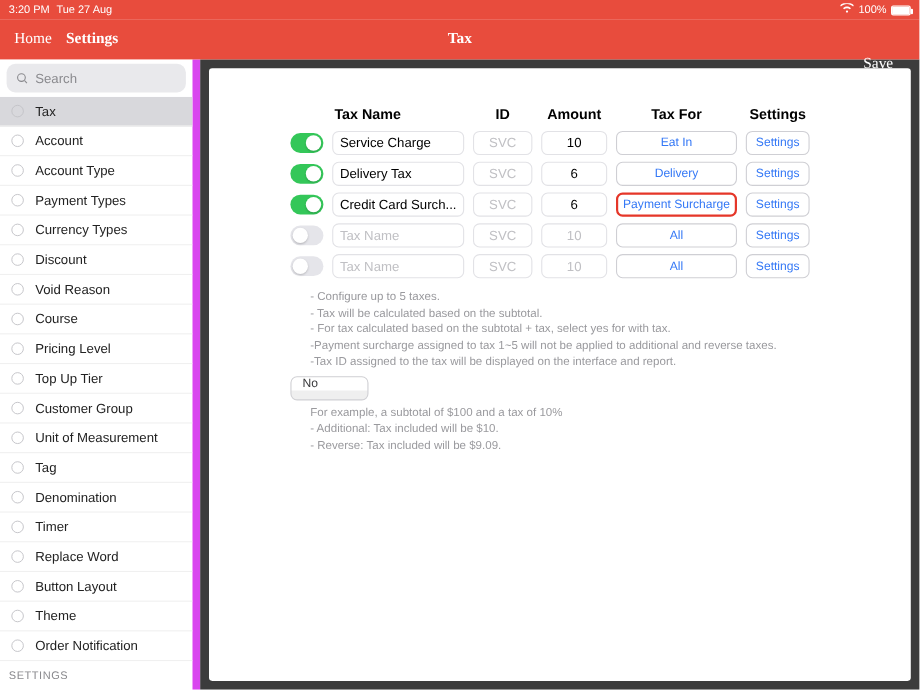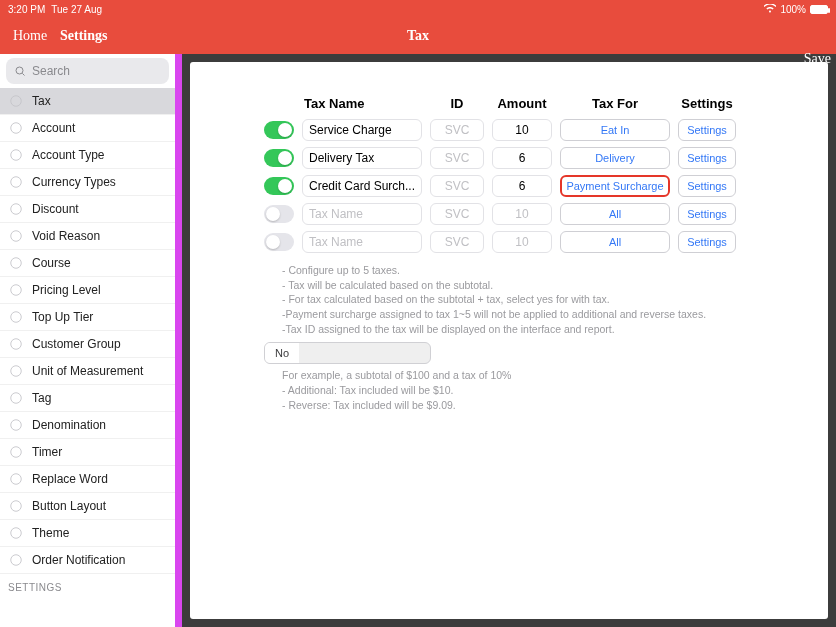--- a/index.html
+++ b/index.html
@@ -9,21 +9,21 @@
   .statusbar .left { display: flex; gap: 6px; }
   .statusbar .right { display: flex; align-items: center; gap: 4px; }
   .battery { display:inline-block; width:18px; height:9px; border:1px solid #fff; border-radius:2px; position:relative; }
   .battery::after { content:""; position:absolute; right:-3px; top:2px; width:2px; height:5px; background:#fff; border-radius:1px;}
   .battery i { display:block; height:100%; width:100%; background:#fff; }
   
   .header { background: #E84C3D; height: 36px; display:flex; align-items:center; color:#fff; font-size:14px; position:relative;font-family:Liberation Serif, serif; }
   .header .home { width: 60px; text-align:center; }
   .header .settings-title { font-weight:600; }
   .header .center { position:absolute; left:50%; transform:translateX(-50%); font-weight:600;}
-  .header .save { position:absolute; right:5px;margin-top:45px; }
+  .header .save { position:absolute; right:24px;margin-top:45px; }
   
   .app-body { display:flex; height: calc(627px - 54px); }
   .sidebar { width: 182px; background:#fff; border-right:7px solid #d946ef; display:flex; flex-direction:column; }
   .search { margin:4px 6px; background:#e9e9ec; border-radius:8px; height:26px; display:flex; align-items:center; padding:0 8px; color:#8a8a8e; font-size:12px; gap:6px;}
   .search svg { flex:0 0 auto; }
   .sidelist { flex:1; overflow-y:auto; }
   .sideitem { height:27px; display:flex; align-items:center; gap:8px; padding:0 8px; border-bottom:1px solid #f0f0f0; font-size:12px; color:#222; }
   .sideitem.active { background:#d8d8dc; }
   .sideitem .icon { width:16px; height:16px; display:flex; align-items:center; justify-content:center; color:#bfbfc4;}
   .section-header { font-size:10px; color:#8a8a8e; padding:8px 8px 4px; letter-spacing:.5px;}
@@ -46,21 +46,21 @@
   .cell-amt.dim { color:#c0c0c4;}
   .btn { height:22px; border:1px solid #cfcfd4; border-radius:6px; font-size:11px; color:#3478F6; display:flex; align-items:center; justify-content:center; background:#fff; }
   .btn.highlight { border:2px solid #E53629; }
   .notes { margin:10px 0 6px 78px; font-size:10.5px; color:#9a9a9e; line-height:1.4; }
   .includes-row { display:flex; align-items:center; justify-content:space-between; margin:2px 0 4px 60px; }
   .includes-row .label { font-size:13px; font-weight:700; padding-left:18px;}
   .seg { display:flex; border:1px solid #d0d0d4; border-radius:6px; overflow:hidden; font-size:11px; height:22px;}
   .seg div { padding:0 10px; display:flex; align-items:center; color:#3b3b3d; }
   .seg div + div { border-left:1px solid #d0d0d4;margin-top:48px; }
   .seg .sel { background:#fff; font-weight:500; }
-  .seg { background:#efefef; }
+  .seg { background:#efefef;flex-direction:column; }
   .example { margin:4px 0 0 78px; font-size:10.5px; color:#9a9a9e; line-height:1.4;}
   ::-webkit-scrollbar{width:0;height:0;}
 </style>
 </head>
 <body>
 
 <div class="statusbar">
   <div class="left">
     <span>3:20 PM</span>
     <span>Tue 27 Aug</span>
@@ -118,20 +118,28 @@
             </svg>
           </span>
           <span>Account Type</span>
         </div>
         <div class="sideitem">
           <span class="icon">
             <svg width="14" height="14" viewBox="0 0 24 24" fill="none" stroke="#c4c4c8" stroke-width="1.5">
               <circle cx="12" cy="12" r="9"></circle>
             </svg>
           </span>
+          <span>Payment Types</span>
+        </div>
+        <div class="sideitem">
+          <span class="icon">
+            <svg width="14" height="14" viewBox="0 0 24 24" fill="none" stroke="#c4c4c8" stroke-width="1.5">
+              <circle cx="12" cy="12" r="9"></circle>
+            </svg>
+          </span>
           <span>Currency Types</span>
         </div>
         <div class="sideitem">
           <span class="icon">
             <svg width="14" height="14" viewBox="0 0 24 24" fill="none" stroke="#c4c4c8" stroke-width="1.5">
               <circle cx="12" cy="12" r="9"></circle>
             </svg>
           </span>
           <span>Discount</span>
         </div>

